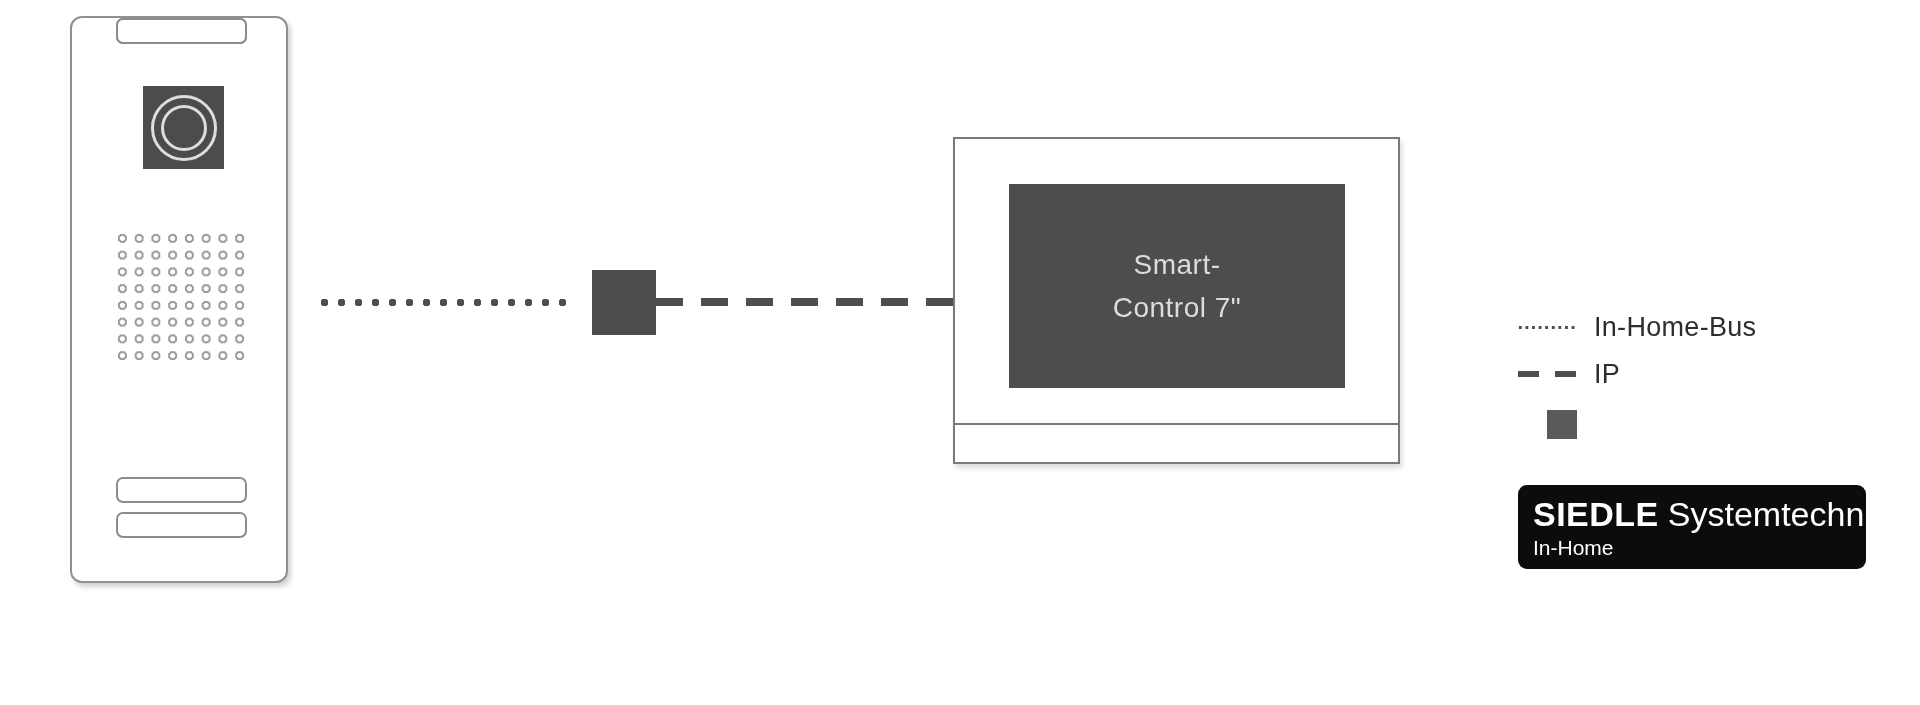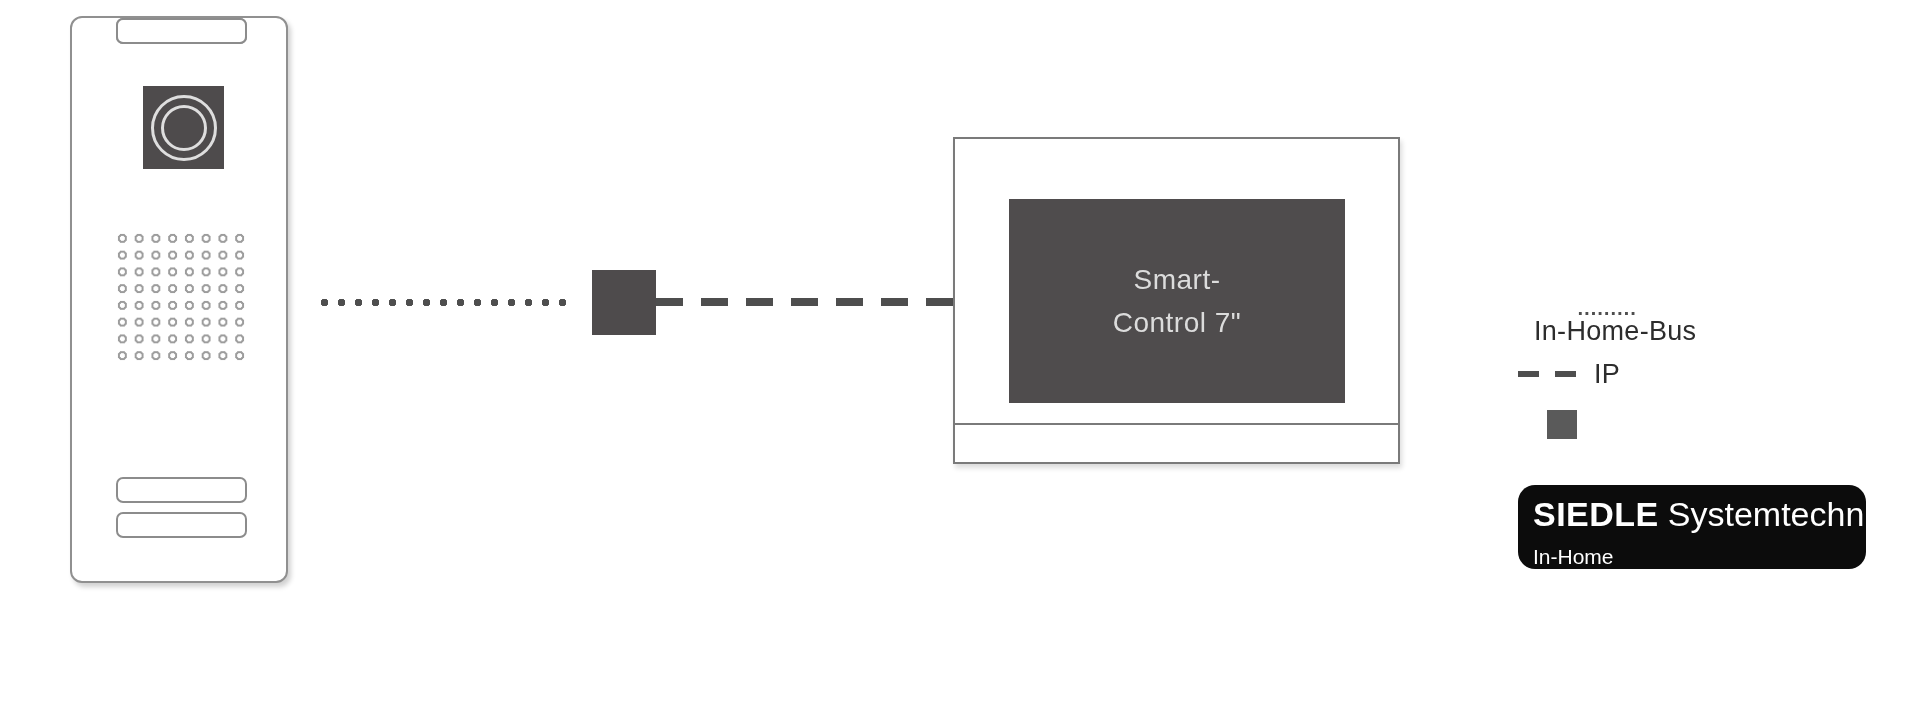--- a/index.html
+++ b/index.html
@@ -53,36 +53,36 @@
     background:repeating-linear-gradient(90deg, #4e4e4e 0 27px, rgba(0,0,0,0) 27px 45px);
   }
 
   
   .monitor {
     position:absolute; left:953px; top:137px; width:447px; height:327px;
     background:#ffffff; border:2px solid #7a7a7a;
     box-shadow:2px 4px 5px rgba(0,0,0,0.14);
   }
   .monitor-screen {
-    position:absolute; left:54px; top:60px; width:336px; height:204px;
+    position:absolute; left:54px; top:45px; width:336px; height:204px;
     background:#4f4c4d; color:#dcdcdc;
     display:flex; flex-direction:column; align-items:center; justify-content:center;
     font-size:28px; line-height:43px; letter-spacing:0.5px; text-align:center;
   }
   .monitor-divider {
     position:absolute; left:0; top:284px; width:100%; height:0;
     border-top:2px solid #7a7a7a;
   }
 
   
   .legend-row {
     position:absolute; left:1517px; height:32px;
     display:flex; align-items:center;
   }
-  .legend-row.row-1 { top:311px;flex-direction:column; }
+  .legend-row.row-1 { top:311px; }
   .legend-row.row-2 { top:358px;align-items:center; }
   .legend-row.row-3 { top:408px; }
   .legend-swatch-box {
     width:60px; display:flex; align-items:center; justify-content:flex-end;
   }
   .swatch-dotted {
     width:60px; height:5px;
     background-image:radial-gradient(circle, #4e4e4e 0 1.7px, rgba(0,0,0,0) 1.8px);
     background-size:6.6px 5px; background-repeat:repeat-x;
   }
@@ -91,27 +91,27 @@
     background:repeating-linear-gradient(90deg, #4e4e4e 0 21px, rgba(0,0,0,0) 21px 37px);
   }
   .swatch-square { width:30px; height:29px; background:#5a5a5a; }
   .legend-label {
     margin-left:17px; font-size:27px; color:#2d2d2d; letter-spacing:0.3px; white-space:nowrap;
   }
 
   
   .logo-badge {
     position:absolute; left:1518px; top:485px; width:348px; height:84px;
-    background:#0c0c0c; border-radius:17px; color:#ffffff;
+    background:#0c0c0c; border-radius:9px; color:#ffffff;
     padding:10px 14px 0 15px;
   }
   .logo-line1 { font-size:34px; line-height:38px; white-space:nowrap; }
   .logo-brand { font-weight:700; letter-spacing:0.5px; }
   .logo-product { font-weight:400; margin-left:9px; }
-  .logo-line2 { font-size:21px; line-height:24px; margin-top:12px; font-weight:400; }
+  .logo-line2 { font-size:21px; line-height:24px; margin-top:3px; font-weight:400; }
 </style>
 </head>
 <body>
 
 <div class="stage">
 
   <div class="door-station">
     <div class="camera">
       <div class="camera-ring-outer">
         <div class="camera-ring-inner"></div>

